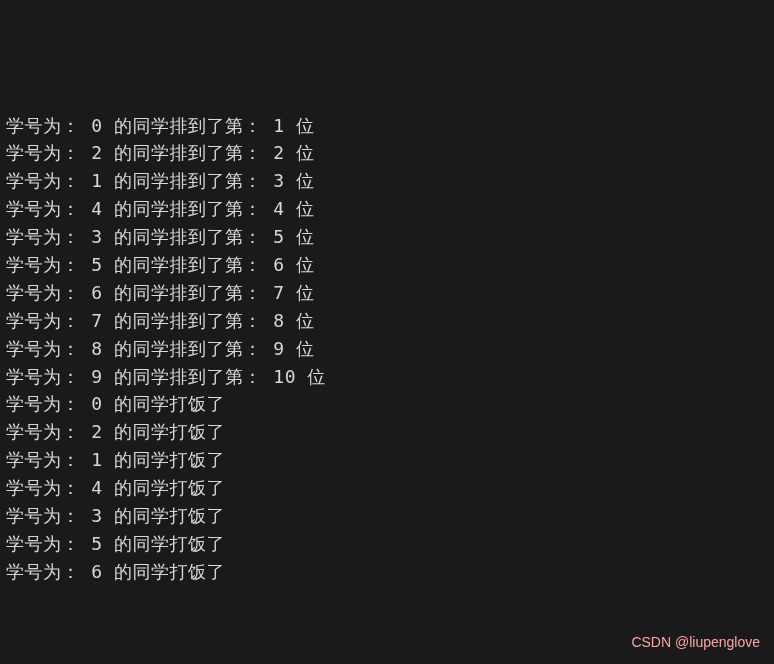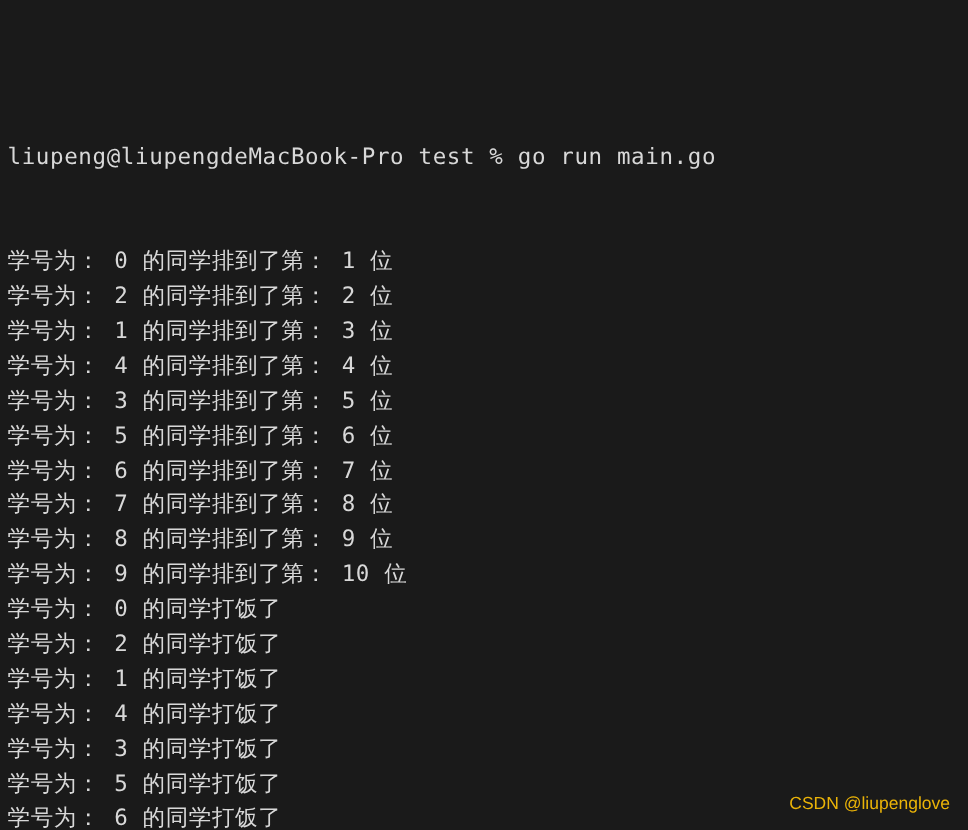--- a/index.html
+++ b/index.html
@@ -30,28 +30,27 @@
       color: #d8d8d8;
     }
     .prompt-line {
       color: #d8d8d8;
     }
     .watermark {
       position: absolute;
       bottom: 10px;
       right: 14px;
       font-size: 14px;
-      color: #eab308;
+      color: #fca5a5;
       font-family: sans-serif;
       letter-spacing: 0;
     }
   </style>
 </head>
 <body>
 
 <div class="terminal">
   <span class="line truncated"></span>
-  <span class="line prompt-line"><span>liupeng@liupengdeMacBook-Pro</span> <span>test</span> <span>%</span> <span>go run main.go</span></span>
   <span id="output-container"><span class="line">学号为： 0 的同学排到了第： 1 位</span><span class="line">学号为： 2 的同学排到了第： 2 位</span><span class="line">学号为： 1 的同学排到了第： 3 位</span><span class="line">学号为： 4 的同学排到了第： 4 位</span><span class="line">学号为： 3 的同学排到了第： 5 位</span><span class="line">学号为： 5 的同学排到了第： 6 位</span><span class="line">学号为： 6 的同学排到了第： 7 位</span><span class="line">学号为： 7 的同学排到了第： 8 位</span><span class="line">学号为： 8 的同学排到了第： 9 位</span><span class="line">学号为： 9 的同学排到了第： 10 位</span><span class="line">学号为： 0 的同学打饭了</span><span class="line">学号为： 2 的同学打饭了</span><span class="line">学号为： 1 的同学打饭了</span><span class="line">学号为： 4 的同学打饭了</span><span class="line">学号为： 3 的同学打饭了</span><span class="line">学号为： 5 的同学打饭了</span><span class="line">学号为： 6 的同学打饭了</span></span>
   
 </div>
 
 <div class="watermark">CSDN @liupenglove</div>
 
 </body></html>

